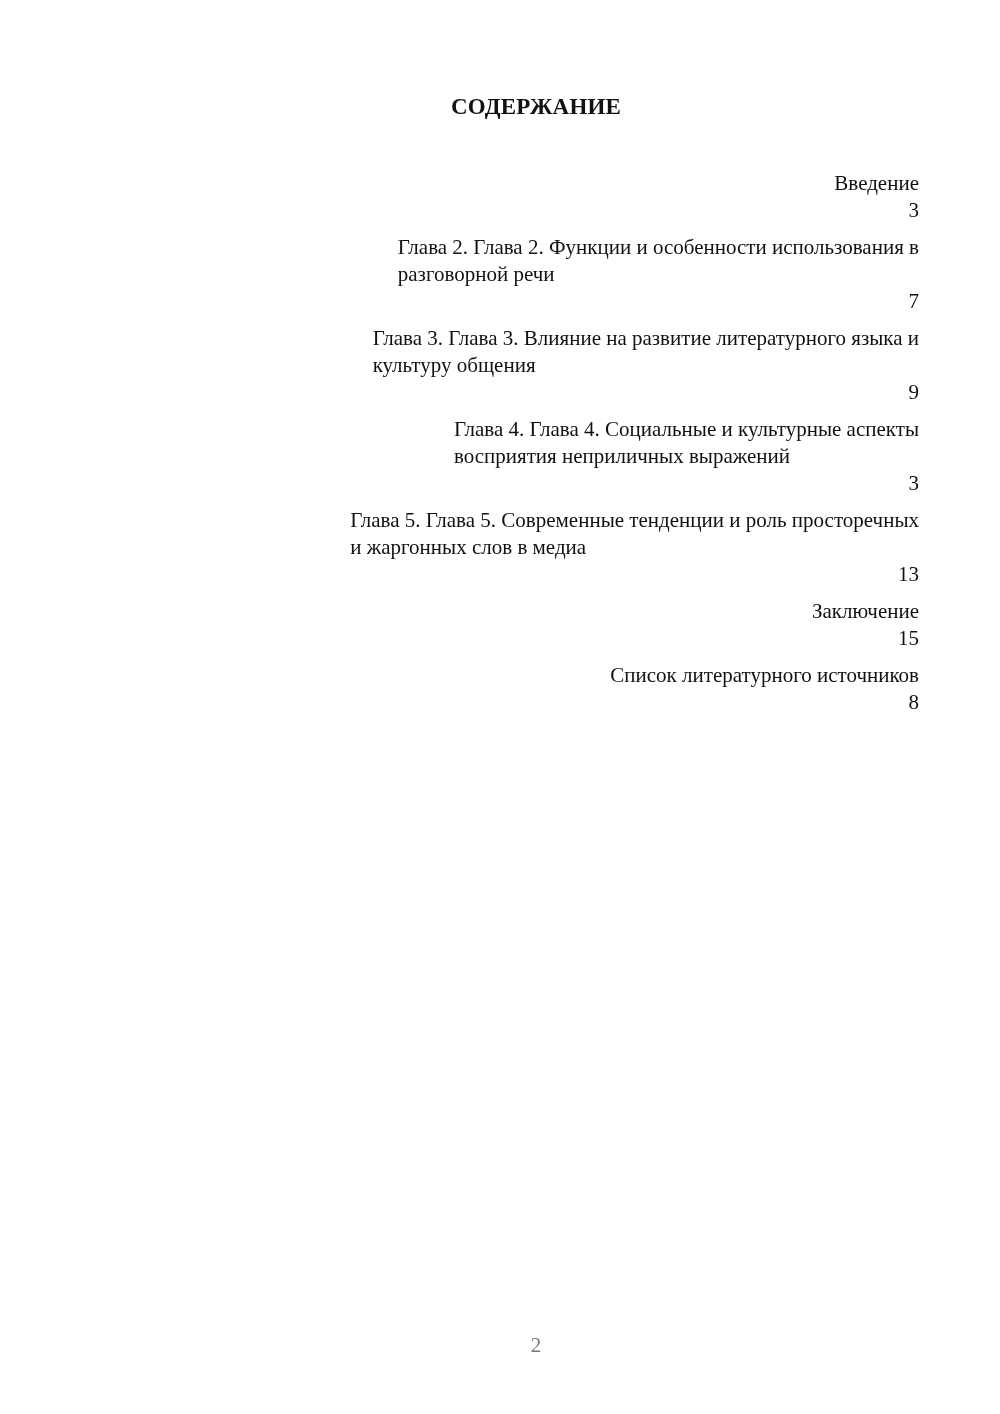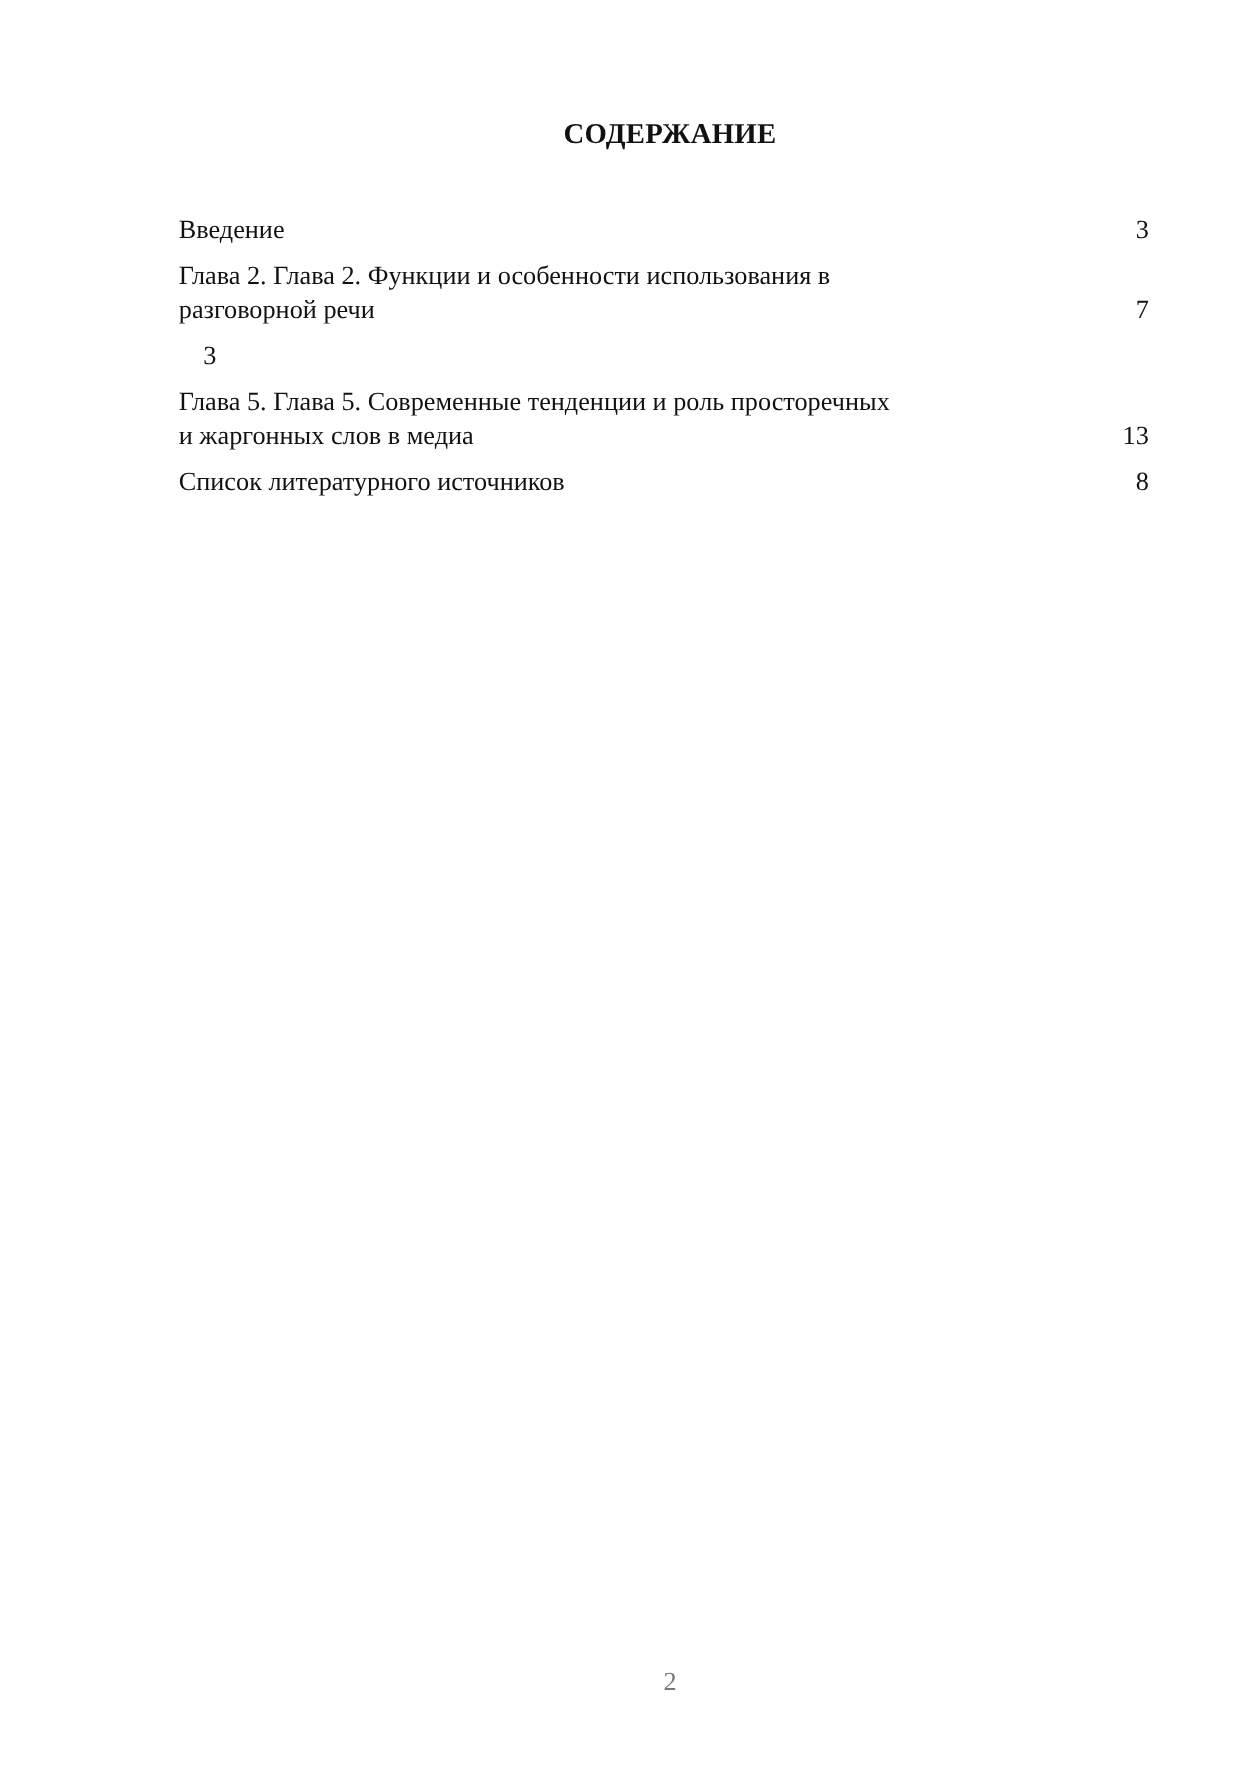--- a/index.html
+++ b/index.html
@@ -32,20 +32,21 @@
       width: 776px;
     }
     .toc-entry {
       position: relative;
       display: flex;
       align-items: flex-end;
       justify-content: space-between;
       font-size: 21px;
       line-height: 27px;
       margin-bottom: 10px;
+      flex-direction: column;
     }
     .toc-entry .label {
       flex: 0 1 auto;
       max-width: 690px;
       white-space: pre-line;
     }
     .toc-entry .page {
       flex: 0 0 auto;
       text-align: right;
       min-width: 30px;
@@ -69,26 +70,37 @@
   <div class="toc-entry">
     <span class="label">Введение</span>
     <span class="page">3</span>
   </div>
   <div class="toc-entry">
     <span class="label">Глава 2. Глава 2. Функции и особенности использования в
 разговорной речи</span>
     <span class="page">7</span>
   </div>
   <div class="toc-entry">
+    <span class="label">Глава 3. Глава 3. Влияние на развитие литературного языка и
+культуру общения</span>
+    <span class="page">9</span>
+  </div>
+  <div class="toc-entry">
+    <span class="label">Глава 4. Глава 4. Социальные и культурные аспекты
+восприятия неприличных выражений</span>
     <span class="page">3</span>
   </div>
   <div class="toc-entry">
     <span class="label">Глава 5. Глава 5. Современные тенденции и роль просторечных
 и жаргонных слов в медиа</span>
     <span class="page">13</span>
+  </div>
+  <div class="toc-entry">
+    <span class="label">Заключение</span>
+    <span class="page">15</span>
   </div>
   <div class="toc-entry">
     <span class="label">Список литературного источников</span>
     <span class="page">8</span>
   </div>
 </div>
 
 <div class="page-number">2</div>
 
 </body></html>

